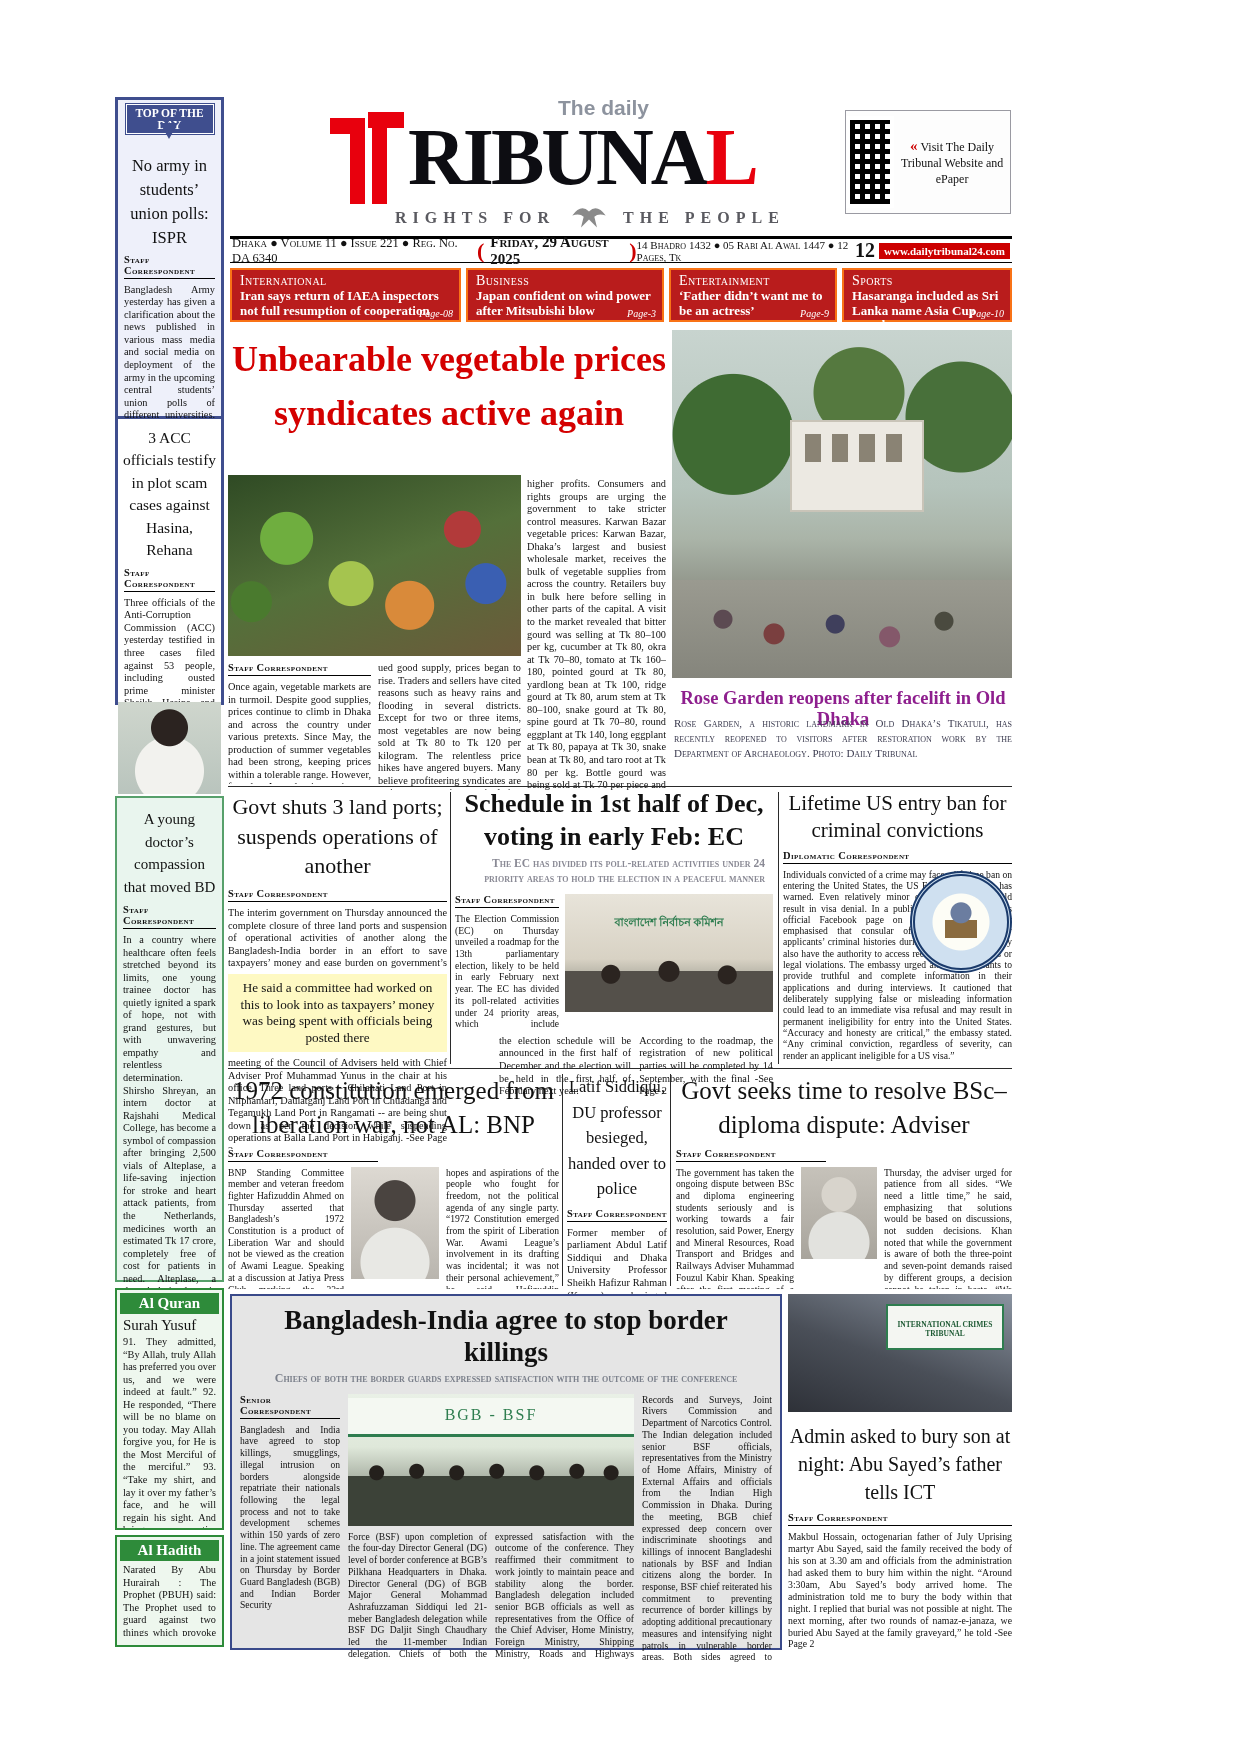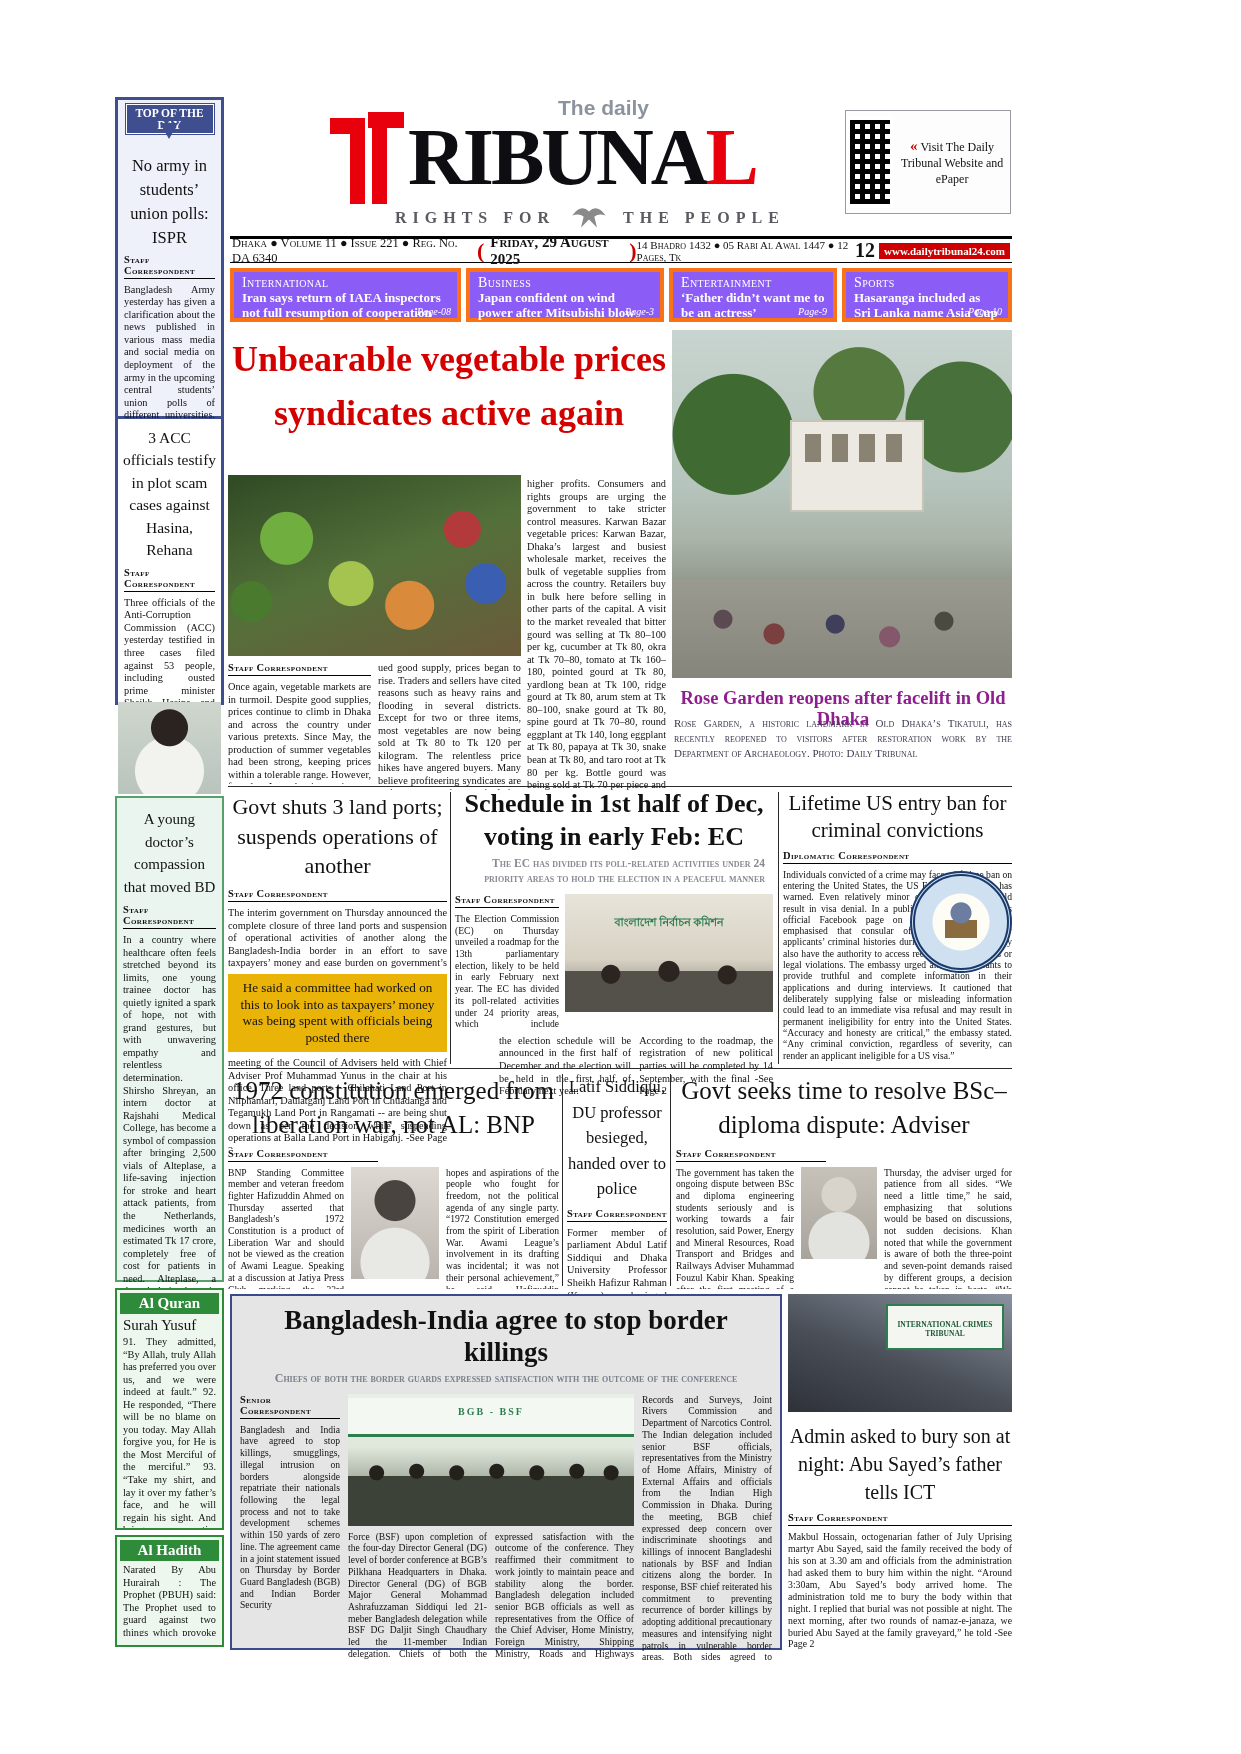--- a/index.html
+++ b/index.html
@@ -5,29 +5,29 @@
   html,body{margin:0;padding:0;background:#fff;}
   .page{position:relative;width:1241px;height:1754px;background:#ffffff;
         font-family:"Liberation Serif",serif;color:#111;overflow:hidden;}
   .abs{position:absolute;}
   .sc{font-variant:small-caps;}
   .byline{font-weight:bold;font-size:10.5px;letter-spacing:.4px;font-variant:small-caps;
           border-bottom:1.6px solid #000;padding-bottom:2px;margin-bottom:5px;}
   .bt{font-size:10.3px;line-height:1.22;text-align:justify;overflow:hidden;}
   .vr{position:absolute;width:1px;background:#2a2a2a;}
   .hr{position:absolute;height:1px;background:#2a2a2a;}
-  .teaser{background:#8b5cf6;border:4px solid #f97316;color:#fff;padding:3px 8px 2px 8px;
+  .teaser{background:#b91c1c;border:2px solid #f97316;color:#fff;padding:3px 8px 2px 8px;
           position:relative;box-sizing:border-box;}
   .teaser .lbl{font-variant:small-caps;font-size:14px;letter-spacing:.4px;}
   .teaser .hd{font-weight:bold;font-size:13px;line-height:1.12;}
   .teaser .pg{position:absolute;right:6px;bottom:1px;font-style:italic;font-size:10px;}
   .sidebox{box-sizing:border-box;}
   .greenhdr{background:#2e8b3a;color:#fff;font-weight:bold;font-size:15px;text-align:center;
             padding:2px 0;margin:3px;}
-  .quote{background:#eab308;padding:6px 8px;font-size:13.2px;line-height:1.25;text-align:center;}
+  .quote{background:#fef9c3;padding:6px 8px;font-size:13.2px;line-height:1.25;text-align:center;}
   .ph{position:absolute;overflow:hidden;}
 </style>
 </head>
 <body>
 
 <div class="page">
 
   <div class="abs sidebox" style="left:115px;top:97px;width:109px;height:322px;background:#eef0fa;border:3px solid #3f4e8e;">
     <div style="position:relative;margin:4px auto 0;width:88px;">
       <div style="background:#3f4e8e;color:#fff;font-weight:bold;font-size:11.5px;text-align:center;
@@ -288,21 +288,21 @@
     <div style="font-size:27px;font-weight:bold;text-align:center;line-height:1.2;margin:8px 10px 2px;">Bangladesh-India agree to stop border killings</div>
     <div class="sc" style="font-size:12px;font-weight:bold;color:#7a7f8a;text-align:center;margin:2px 12px 8px;">Chiefs of both the border guards expressed satisfaction with the outcome of the conference</div>
     <div style="display:flex;gap:8px;padding:0 8px;">
       <div style="width:100px;flex:0 0 100px;">
         <div class="byline">Senior Correspondent</div>
         <div class="bt" style="height:238px;font-size:9.6px;">Bangladesh and India have agreed to stop killings, smugglings, illegal intrusion on borders alongside repatriate their nationals following the legal process and not to take development schemes within 150 yards of zero line. The agreement came in a joint statement issued on Thursday by Border Guard Bangladesh (BGB) and Indian Border Security</div>
       </div>
       <div style="flex:0 0 286px;">
         <div class="ph" style="position:relative;width:286px;height:132px;background:linear-gradient(180deg,#e9f0e6 0%,#dfe8da 40%,#5e6458 100%);">
           <div style="position:absolute;left:0;top:4px;width:100%;height:36px;background:#f4f8f2;border-bottom:3px solid #2e7d4f;"></div>
-          <div style="position:absolute;left:0;top:12px;width:100%;text-align:center;color:#2e7d4f;font-weight:bold;font-size:10px;letter-spacing:2px;">BGB - BSF</div>
+          <div style="position:absolute;left:0;top:12px;width:100%;text-align:center;color:#2e7d4f;font-weight:normal;font-size:16px;letter-spacing:2px;">BGB - BSF</div>
           <div style="position:absolute;left:0;top:56px;width:100%;height:76px;background:
                radial-gradient(circle at 10% 30%, #24201c 0 7px, transparent 8px),
                radial-gradient(circle at 24% 28%, #24201c 0 7px, transparent 8px),
                radial-gradient(circle at 38% 30%, #24201c 0 7px, transparent 8px),
                radial-gradient(circle at 52% 28%, #24201c 0 7px, transparent 8px),
                radial-gradient(circle at 66% 30%, #24201c 0 7px, transparent 8px),
                radial-gradient(circle at 80% 28%, #24201c 0 7px, transparent 8px),
                radial-gradient(circle at 92% 30%, #24201c 0 7px, transparent 8px),
                linear-gradient(180deg,transparent 0 26px,#3c4238 26px);"></div>
         </div>

